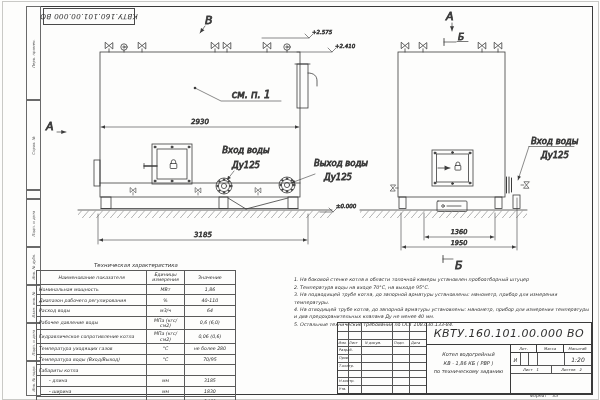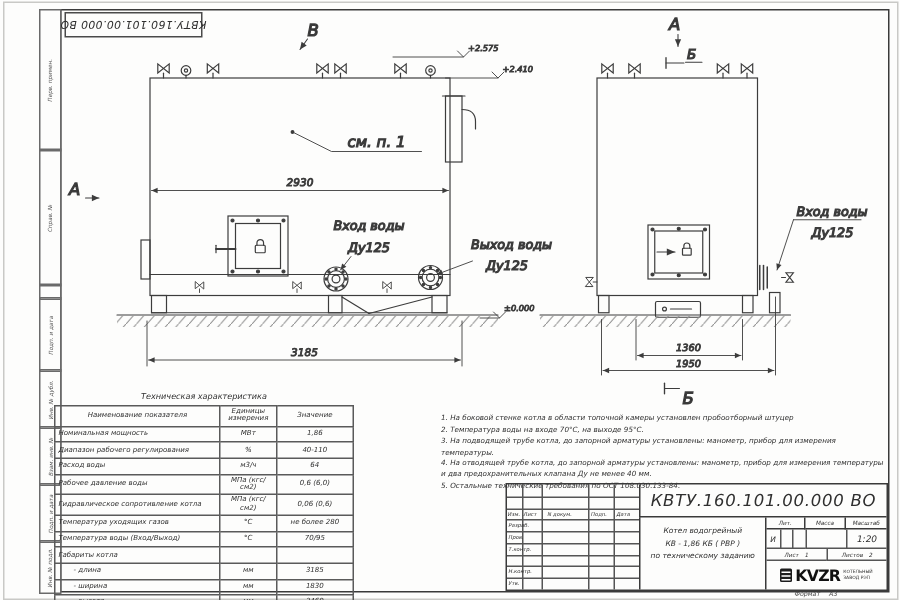--- a/index.html
+++ b/index.html
@@ -422,26 +422,18 @@
 
     <div class="abs" style="left:173px;top:43px;width:40px;height:8px;border-bottom:0.7px solid #555;display:flex;align-items:center;justify-content:center;gap:4px;font-size:3.8px;font-style:italic">
       <span>Лист</span>
         <span>1</span>
     </div>
     <div class="abs" style="left:213px;top:43px;width:40px;height:8px;border-left:0.7px solid #555;border-bottom:0.7px solid #555;display:flex;align-items:center;justify-content:center;gap:4px;font-size:3.8px;font-style:italic">
       <span>Листов</span>
         <span>2</span>
     </div>
 
-    <div class="abs tb-logo">
-      <div class="logo-mark"></div>
-      <div class="logo-kvzr">KVZR</div>
-      <div class="logo-co">
-        <div>КОТЕЛЬНЫЙ</div>
-        <div>ЗАВОД РЭП</div>
-      </div>
-    </div>
   </div>
 
   <div class="fmt">
     <span>Формат</span><span>А3</span>
   </div>
 </div>
 
 </body></html>

